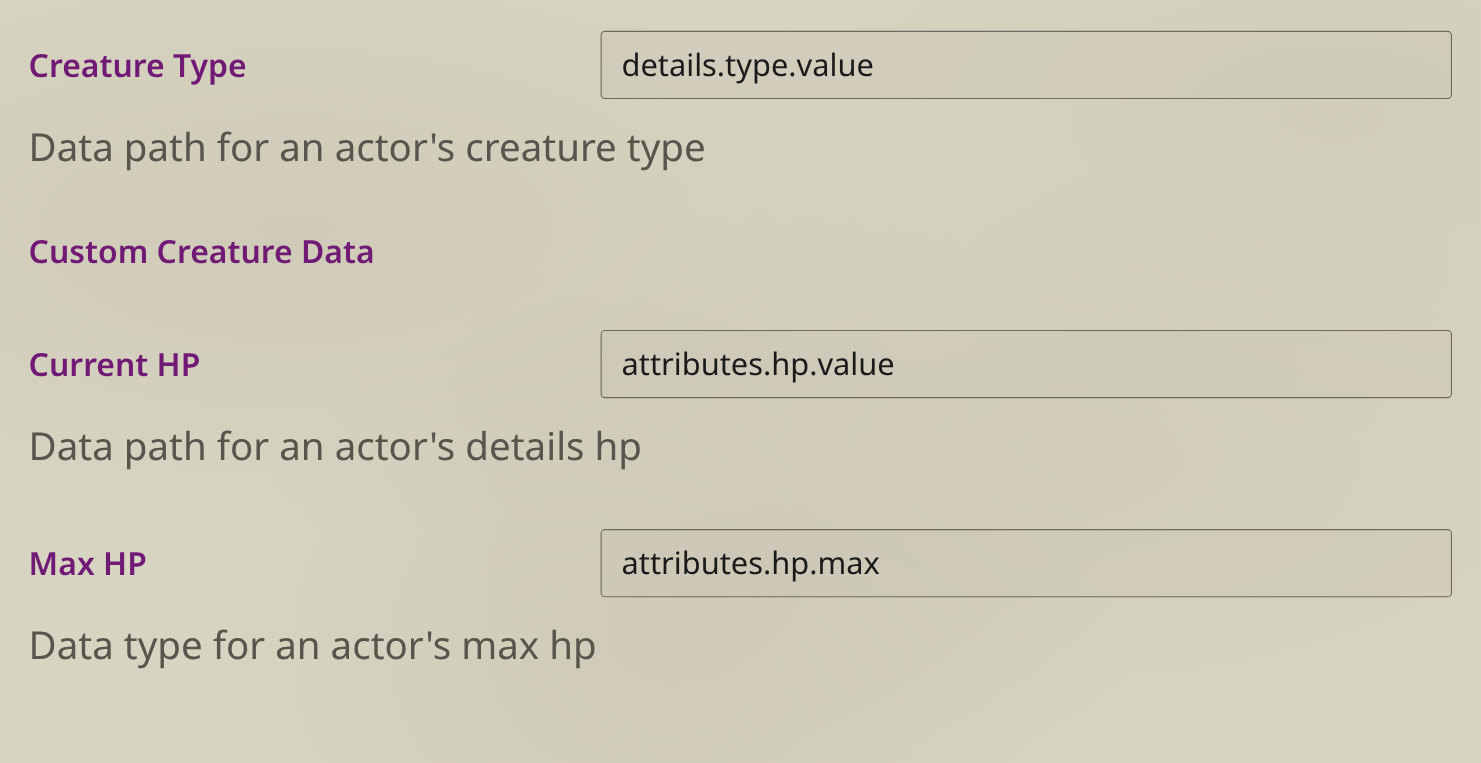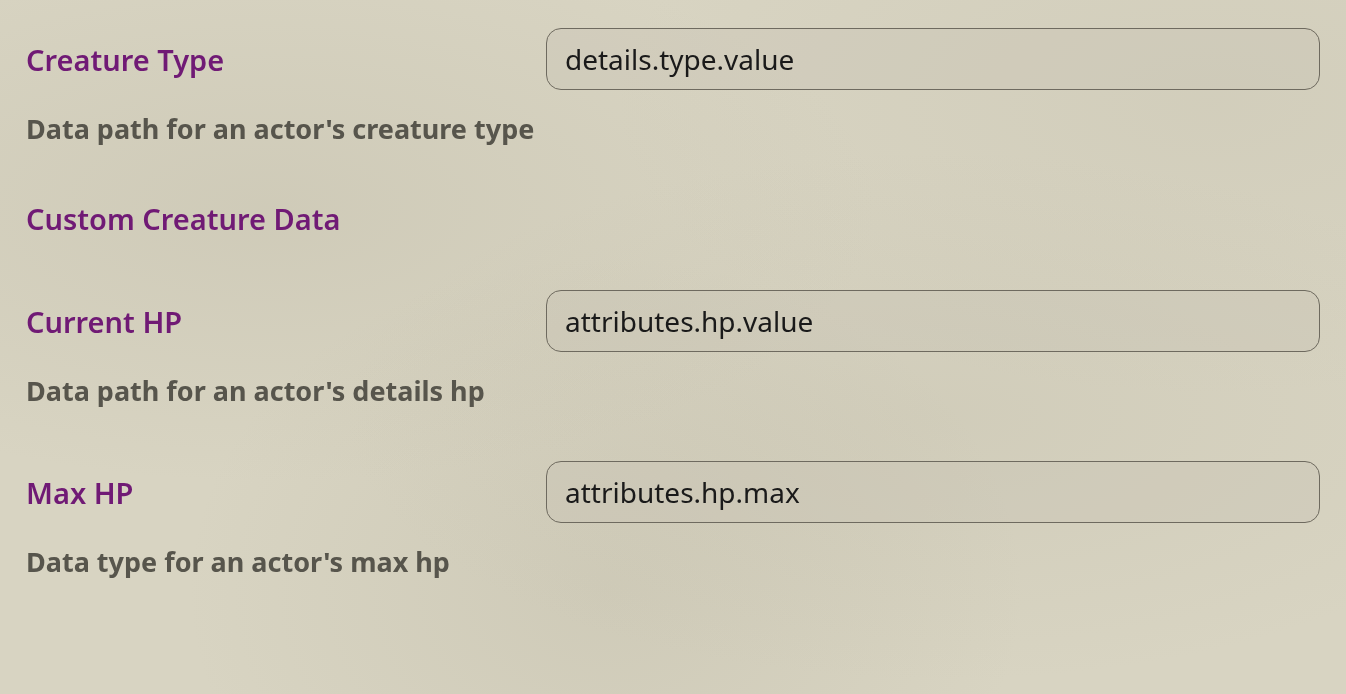--- a/index.html
+++ b/index.html
@@ -33,32 +33,32 @@
       font-size: 29px;
       font-weight: 600;
       color: #701a75;
       width: 520px;
       flex-shrink: 0;
     }
     .input-field {
       flex: 1;
       height: 62px;
       border: 1.5px solid #6e6a5f;
-      border-radius: 15px;
+      border-radius: 4px;
       background: rgba(200,196,180,0.35);
       font-size: 28px;
       color: #1a1a1a;
       padding: 0 18px;
       font-family: inherit;
       outline: none;
     }
     .hint {
-      font-size: 27px;
+      font-size: 35px;
       color: #57554c;
-      font-weight: 700;
+      font-weight: 400;
     }
   </style>
 </head>
 <body>
 
 <div class="form-row">
   <div class="row-top">
     <label class="label">Creature Type</label>
     <input class="input-field" type="text" value="details.type.value" style="">
   </div>

